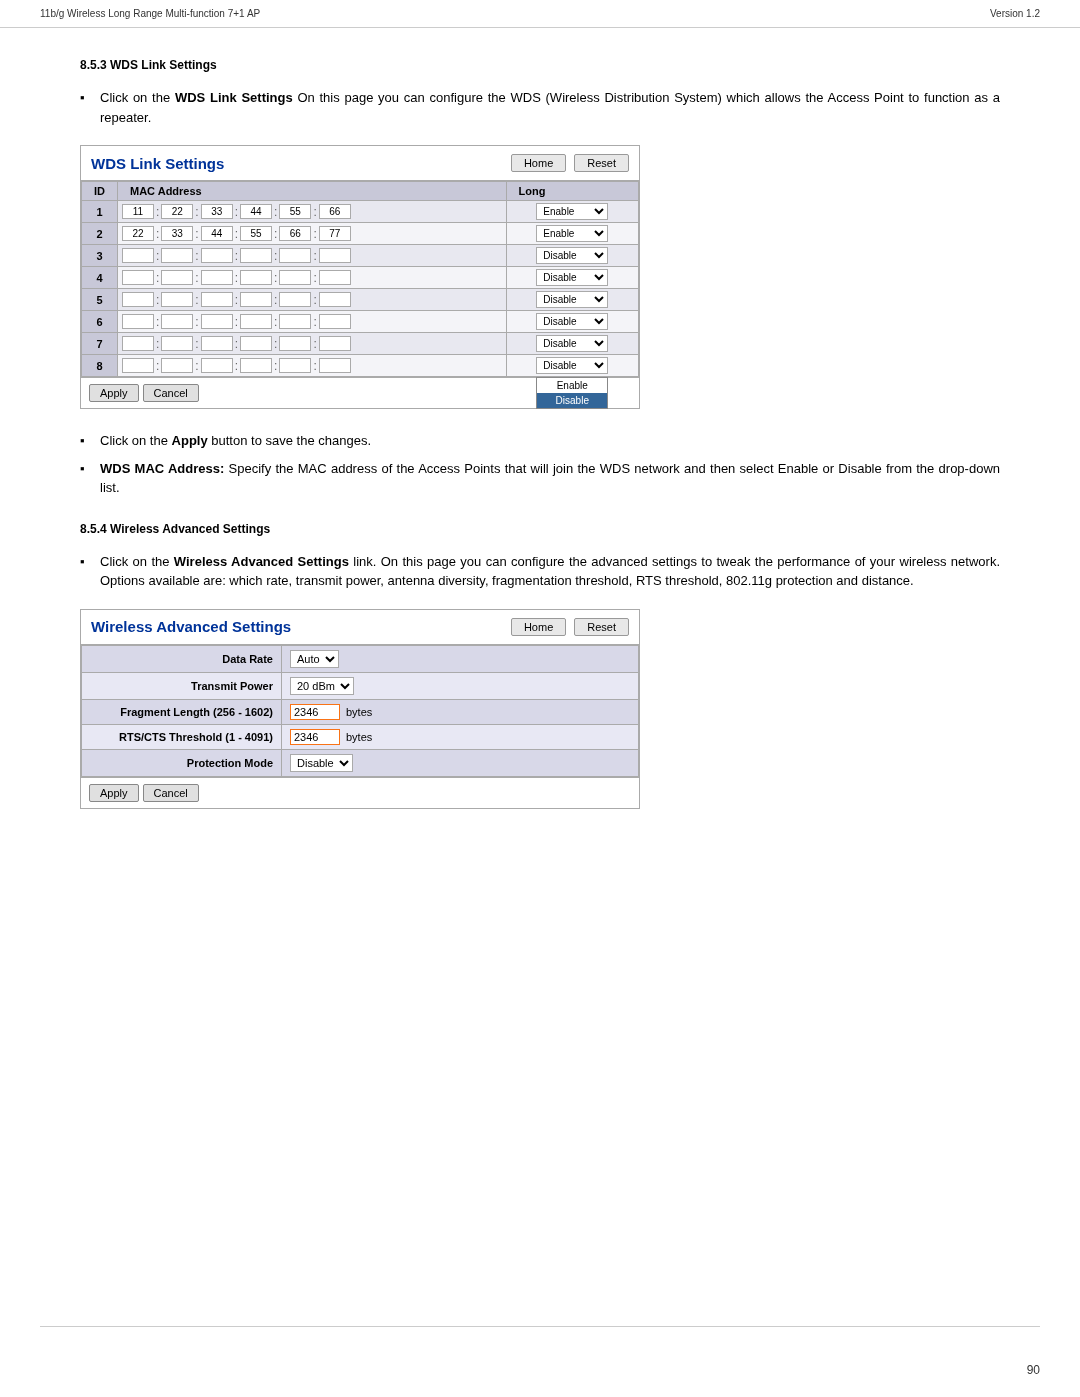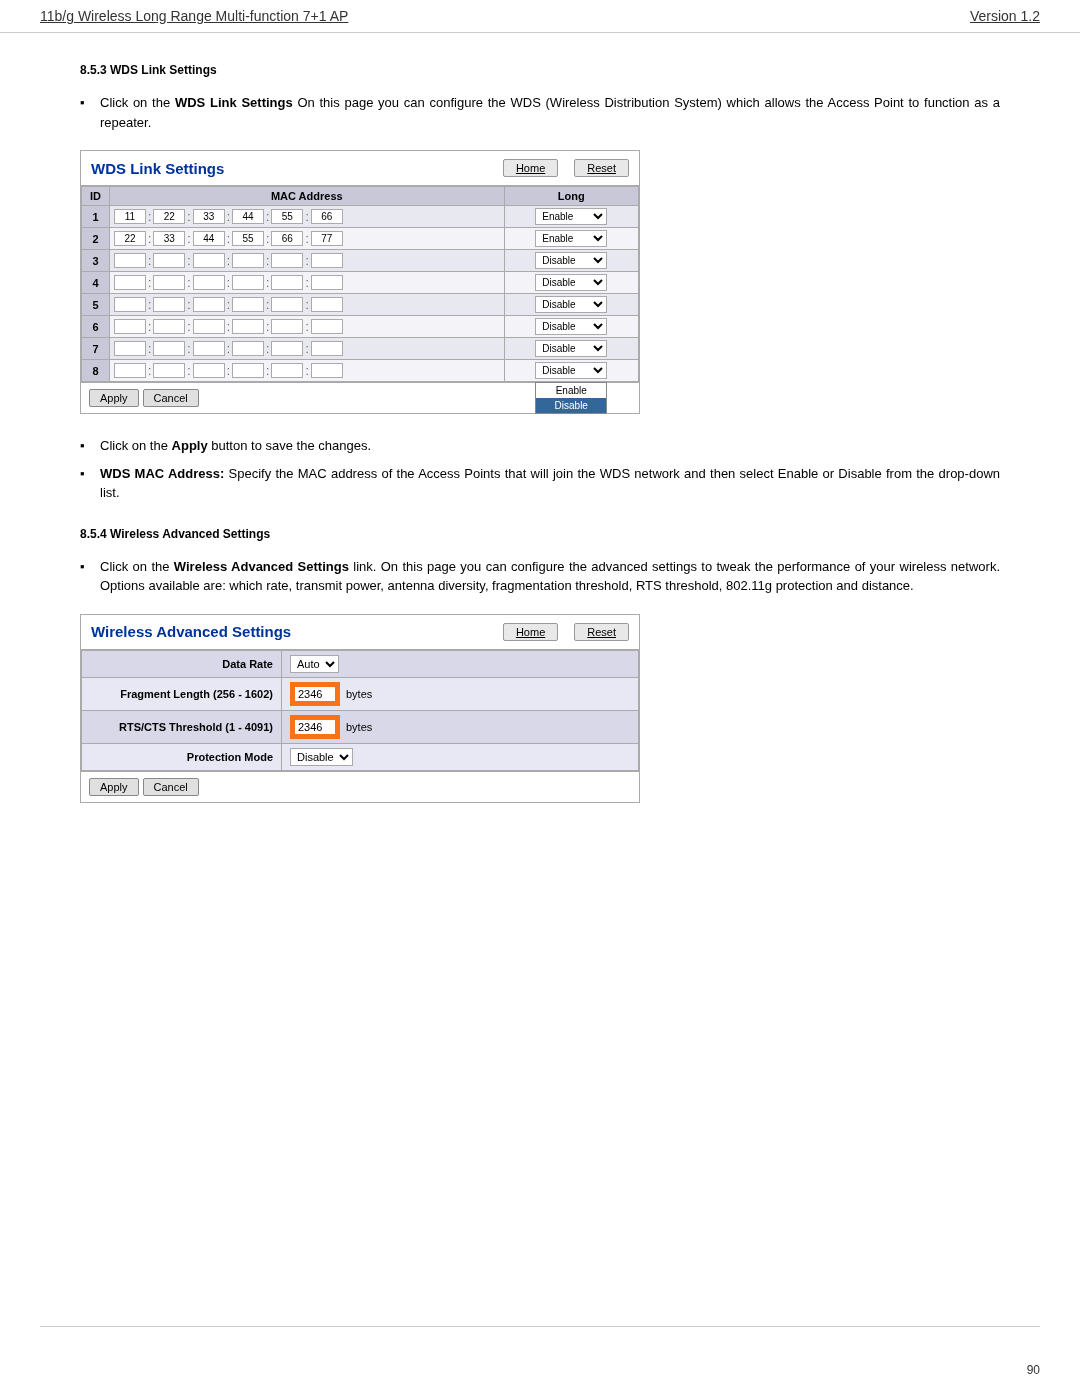--- a/index.html
+++ b/index.html
@@ -10,23 +10,22 @@
       color: #000;
       width: 1080px;
       min-height: 1397px;
       position: relative;
     }
     .page-header {
       display: flex;
       justify-content: space-between;
       padding: 8px 40px;
       border-bottom: 1px solid #ccc;
-      font-size: 14px;
+      font-size: 10px;
       color: #333;
-      text-decoration: underline;
     }
     .page-footer {
       position: absolute;
       bottom: 20px;
       right: 40px;
       font-size: 12px;
       color: #333;
     }
     .content {
       padding: 30px 80px;
@@ -68,42 +67,41 @@
       background: #fff;
       border-bottom: 1px solid #aaa;
     }
     .panel-title {
       font-size: 15px;
       font-weight: bold;
       color: #003399;
     }
     .panel-buttons {
       display: flex;
-      gap: 16px;
-      text-decoration: underline;
+      gap: 8px;
     }
     .panel-btn {
       padding: 2px 12px;
       font-size: 11px;
       background: #e8e8e8;
       border: 1px solid #999;
       cursor: pointer;
       border-radius: 2px;
     }
     
     .wds-table {
       width: 100%;
       border-collapse: collapse;
       font-size: 11px;
     }
     .wds-table th {
       background: #c8c8d8;
       border: 1px solid #aaa;
-      padding: 3px 1px;
-      text-align: center;
+      padding: 3px 12px;
+      text-align: left;
       font-weight: bold;
     }
     .wds-table td {
       border: 1px solid #aaa;
       padding: 2px 4px;
       vertical-align: middle;
     }
     .wds-table tr:nth-child(odd) td {
       background: #e8e8f0;
     }
@@ -204,21 +202,21 @@
     }
     .was-value {
       display: flex;
       align-items: center;
       gap: 6px;
     }
     .was-input {
       width: 50px;
       font-size: 11px;
       padding: 1px 3px;
-      border: 5px solid #f97316;
+      border: 1px solid #f97316;
     }
     .was-select {
       font-size: 11px;
       padding: 1px 2px;
       border: 1px solid #aaa;
       background: #fff;
     }
     .divider-line {
       border: none;
       border-top: 1px solid #ccc;
@@ -458,20 +456,28 @@
         <tbody id="was-tbody">
             <tr>
               <td class="was-label">Data Rate</td>
               <td>
                 <div class="was-value">
                   <select class="was-select"><option value="Auto">Auto</option></select>
                 </div>
               </td>
             </tr>
             <tr>
+              <td class="was-label">Transmit Power</td>
+              <td>
+                <div class="was-value">
+                  <select class="was-select"><option value="20 dBm">20 dBm</option></select>
+                </div>
+              </td>
+            </tr>
+            <tr>
               <td class="was-label">Fragment Length (256 - 1602)</td>
               <td>
                 <div class="was-value">
                   <input type="text" class="was-input" value="2346" style="">
                   <span>bytes</span>
                 </div>
               </td>
             </tr>
             <tr>
               <td class="was-label">RTS/CTS Threshold (1 - 4091)</td>

